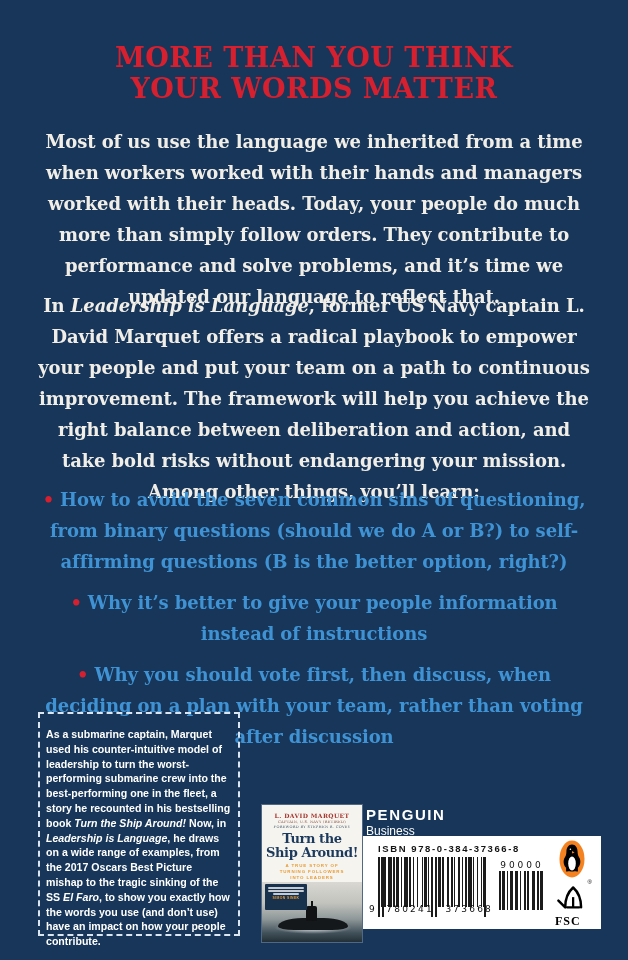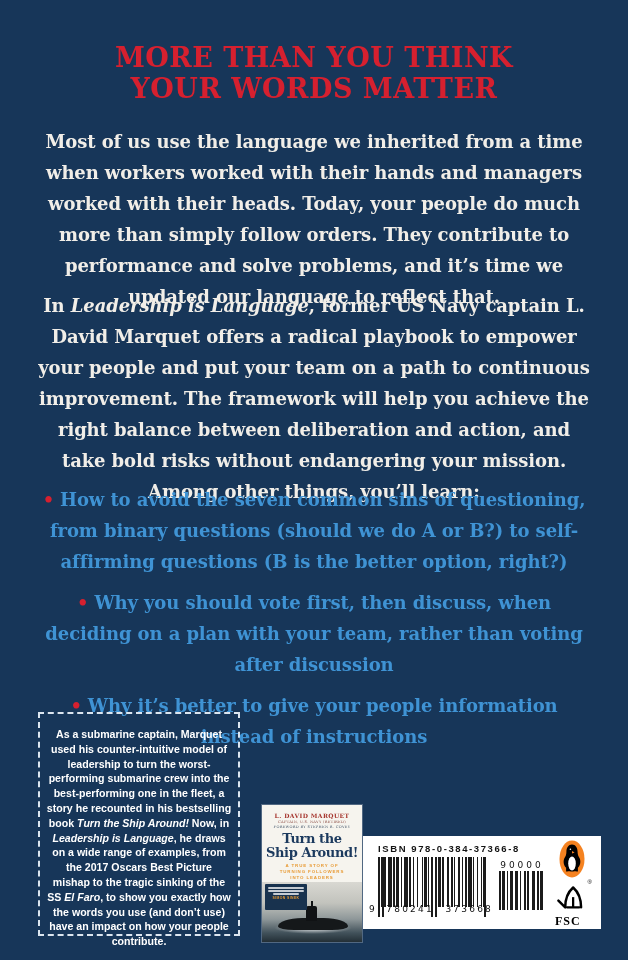--- a/index.html
+++ b/index.html
@@ -37,21 +37,21 @@
     font-weight:700;font-size:18px;line-height:31px;
     letter-spacing:-.1px;
   }
   .bullets li{margin-bottom:10px;}
   .dot{color:#d6202f;margin-right:6px;}
 
   
   .note-box{
     position:absolute;left:38px;top:712px;width:202px;height:224px;
     box-sizing:border-box;border:2px dashed #dce6f0;
-    padding:13px 6px;color:#ffffff;text-align:center;
+    padding:13px 6px;color:#ffffff;text-align:left;
     font-family:"Liberation Sans",sans-serif;
     font-weight:700;font-size:10.6px;line-height:14.8px;
   }
   .note-box p{margin:0;}
 
   
   .mini-cover{
     position:absolute;left:262px;top:805px;width:100px;height:137px;
     background:#f6f4ee;box-shadow:0 0 0 1px rgba(255,255,255,.25);
     overflow:hidden;text-align:center;
@@ -133,22 +133,22 @@
   <header class="headline">
     <div>MORE THAN YOU THINK</div>
     <div>YOUR WORDS MATTER</div>
   </header>
 
   <p class="para para1">Most of us use the language we inherited from a time when workers worked with their hands and managers worked with their heads. Today, your people do much more than simply follow orders. They contribute to performance and solve problems, and it’s time we updated our language to reflect that.</p>
   <p class="para para2"><span>In </span><i>Leadership is Language</i><span>, former US Navy captain L. David Marquet offers a radical playbook to empower your people and put your team on a path to continuous improvement. The framework will help you achieve the right balance between deliberation and action, and take bold risks without endangering your mission. Among other things, you’ll learn:</span></p>
 
   <ul class="bullets">
     <li><span class="dot">•</span><span>How to avoid the seven common sins of questioning, from binary questions (should we do A or B?) to self-affirming questions (B is the better option, right?)</span></li>
+    <li><span class="dot">•</span><span>Why it’s better to give your people information instead of instructions</span></li>
     <li><span class="dot">•</span><span>Why you should vote first, then discuss, when deciding on a plan with your team, rather than voting after discussion</span></li>
-    <li><span class="dot">•</span><span>Why it’s better to give your people information instead of instructions</span></li>
   </ul>
 
   <aside class="note-box">
     <p><span>As a submarine captain, Marquet used his counter-intuitive model of leadership to turn the worst-performing submarine crew into the best-performing one in the fleet, a story he recounted in his bestselling book </span><i>Turn the Ship Around!</i><span> Now, in </span><i>Leadership is Language</i><span>, he draws on a wide range of examples, from the 2017 Oscars Best Picture mishap to the tragic sinking of the SS </span><i>El Faro</i><span>, to show you exactly how the words you use (and don’t use) have an impact on how your people contribute.</span></p>
   </aside>
 
   <div class="mini-cover">
     <div class="cov-author">L. DAVID MARQUET</div>
     <div class="cov-sub1">CAPTAIN, U.S. NAVY (RETIRED)</div>
     <div class="cov-sub2">FOREWORD BY STEPHEN R. COVEY</div>
@@ -164,20 +164,24 @@
       <div class="sub-scope"></div>
       <div class="cov-quote">
         <div class="q-line"></div>
         <div class="q-line"></div>
         <div class="q-line short"></div>
         <div class="q-name">SIMON SINEK</div>
       </div>
     </div>
   </div>
 
+  <div class="publisher">
+    <div class="pub-name">PENGUIN</div>
+    <div class="pub-imprint">Business</div>
+  </div>
 
   <div class="barcode-box">
     <div class="isbn">ISBN 978-0-384-37366-8</div>
 
     <div class="bc-main" id="bc-main"><div class="bar black" style="width: 1.29412px;"></div><div class="bar" style="width: 1.29412px;"></div><div class="bar black" style="width: 2.58824px;"></div><div class="bar" style="width: 1.29412px;"></div><div class="bar black" style="width: 1.29412px;"></div><div class="bar" style="width: 2.58824px;"></div><div class="bar black" style="width: 3.88235px;"></div><div class="bar" style="width: 1.29412px;"></div><div class="bar black" style="width: 1.29412px;"></div><div class="bar" style="width: 1.29412px;"></div><div class="bar black" style="width: 2.58824px;"></div><div class="bar" style="width: 2.58824px;"></div><div class="bar black" style="width: 1.29412px;"></div><div class="bar" style="width: 1.29412px;"></div><div class="bar black" style="width: 3.88235px;"></div><div class="bar" style="width: 1.29412px;"></div><div class="bar black" style="width: 2.58824px;"></div><div class="bar" style="width: 1.29412px;"></div><div class="bar black" style="width: 1.29412px;"></div><div class="bar" style="width: 2.58824px;"></div><div class="bar black" style="width: 1.29412px;"></div><div class="bar" style="width: 3.88235px;"></div><div class="bar black" style="width: 1.29412px;"></div><div class="bar" style="width: 1.29412px;"></div><div class="bar black" style="width: 2.58824px;"></div><div class="bar" style="width: 1.29412px;"></div><div class="bar black" style="width: 1.29412px;"></div><div class="bar" style="width: 1.29412px;"></div><div class="bar black" style="width: 2.58824px;"></div><div class="bar" style="width: 2.58824px;"></div><div class="bar black" style="width: 1.29412px;"></div><div class="bar" style="width: 1.29412px;"></div><div class="bar black" style="width: 2.58824px;"></div><div class="bar" style="width: 1.29412px;"></div><div class="bar black" style="width: 1.29412px;"></div><div class="bar" style="width: 3.88235px;"></div><div class="bar black" style="width: 1.29412px;"></div><div class="bar" style="width: 2.58824px;"></div><div class="bar black" style="width: 1.29412px;"></div><div class="bar" style="width: 1.29412px;"></div><div class="bar black" style="width: 1.29412px;"></div><div class="bar" style="width: 2.58824px;"></div><div class="bar black" style="width: 2.58824px;"></div><div class="bar" style="width: 1.29412px;"></div><div class="bar black" style="width: 1.29412px;"></div><div class="bar" style="width: 2.58824px;"></div><div class="bar black" style="width: 1.29412px;"></div><div class="bar" style="width: 1.29412px;"></div><div class="bar black" style="width: 3.88235px;"></div><div class="bar" style="width: 1.29412px;"></div><div class="bar black" style="width: 1.29412px;"></div><div class="bar" style="width: 2.58824px;"></div><div class="bar black" style="width: 1.29412px;"></div><div class="bar" style="width: 2.58824px;"></div><div class="bar black" style="width: 1.29412px;"></div><div class="bar" style="width: 1.29412px;"></div><div class="bar black" style="width: 2.58824px;"></div><div class="bar" style="width: 1.29412px;"></div></div>
     <div class="guard" style="left:15px;"></div>
     <div class="guard" style="left:19px;"></div>
     <div class="guard" style="left:68px;"></div>
     <div class="guard" style="left:72px;"></div>
     <div class="guard" style="left:121px;"></div>

